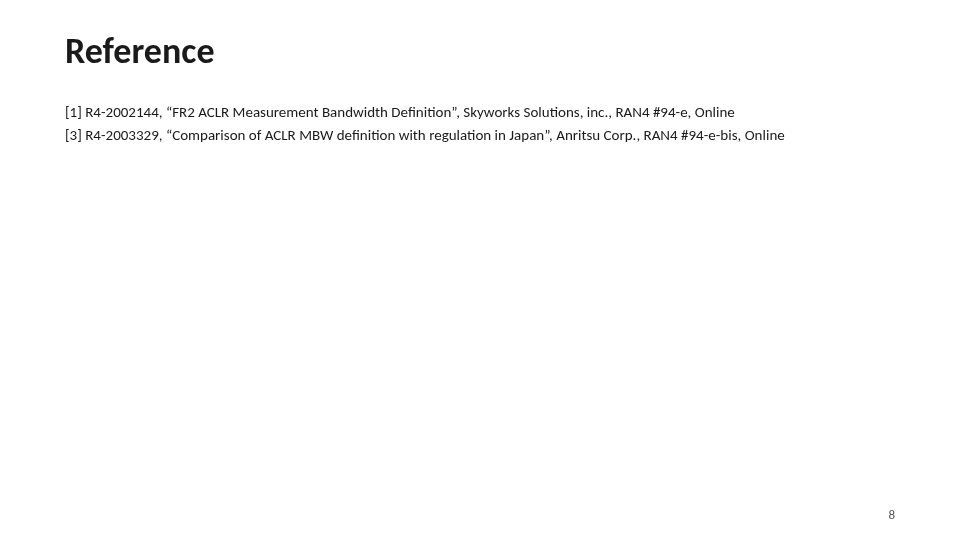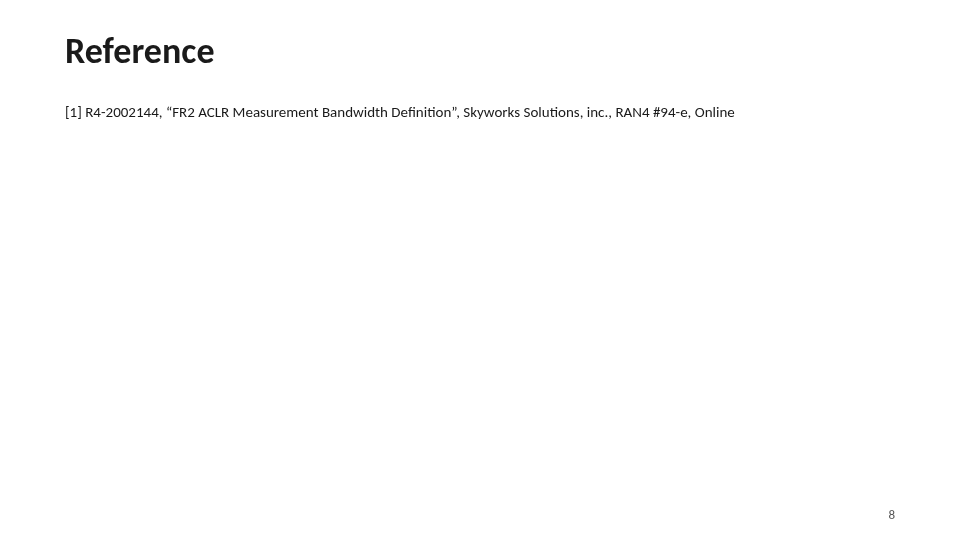--- a/index.html
+++ b/index.html
@@ -53,16 +53,17 @@
     }
   </style>
 </head>
 <body>
 
 <div class="page">
   <h1 class="title">Reference</h1>
 
   <div class="references-list">
     <p class="reference-item">[1] R4-2002144, “FR2 ACLR Measurement Bandwidth Definition”, Skyworks Solutions, inc., RAN4 #94-e, Online</p>
+    <p class="reference-item">[3] R4-2003329, “Comparison of ACLR MBW definition with regulation in Japan”, Anritsu Corp., RAN4 #94-e-bis, Online</p>
   </div>
 
   <span class="page-number">8</span>
 </div>
 
 </body></html>

